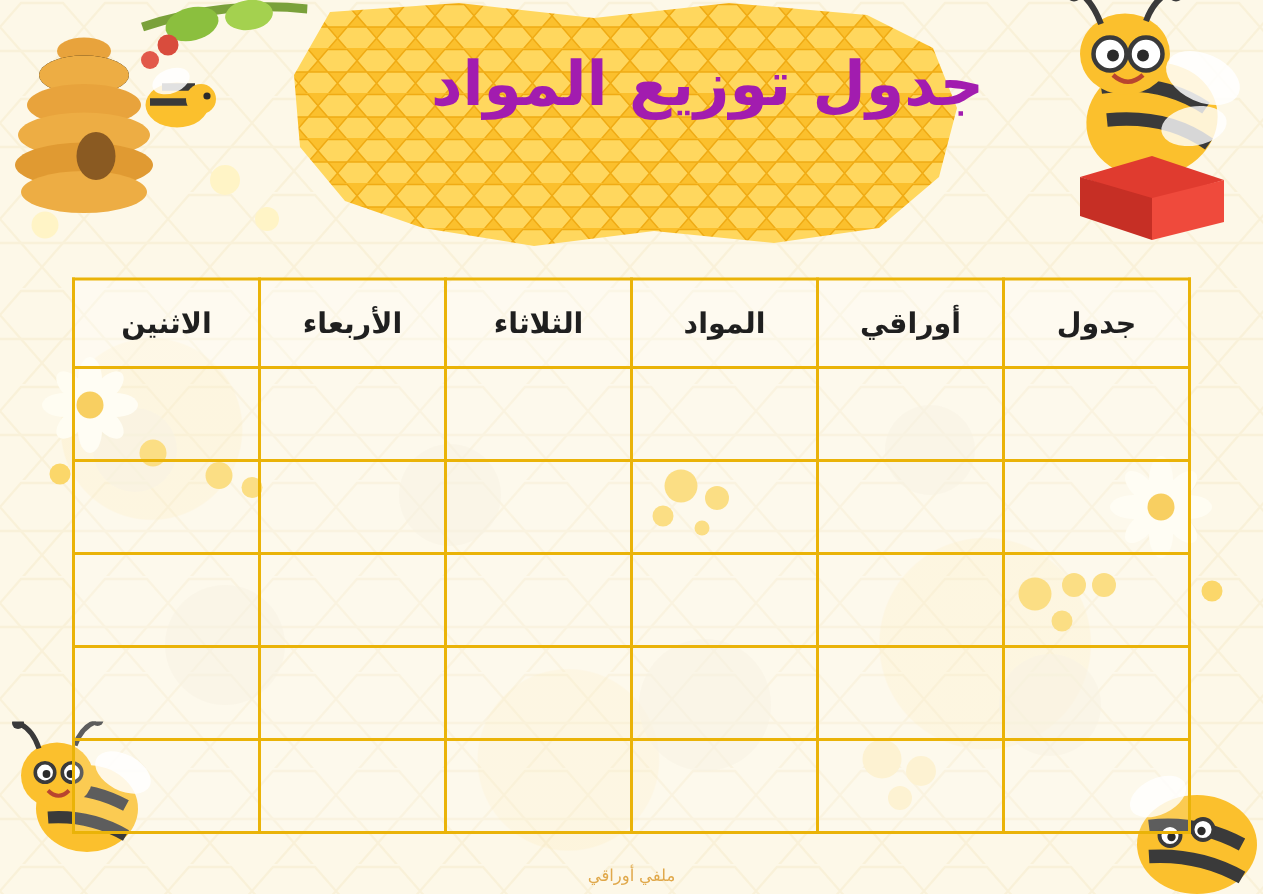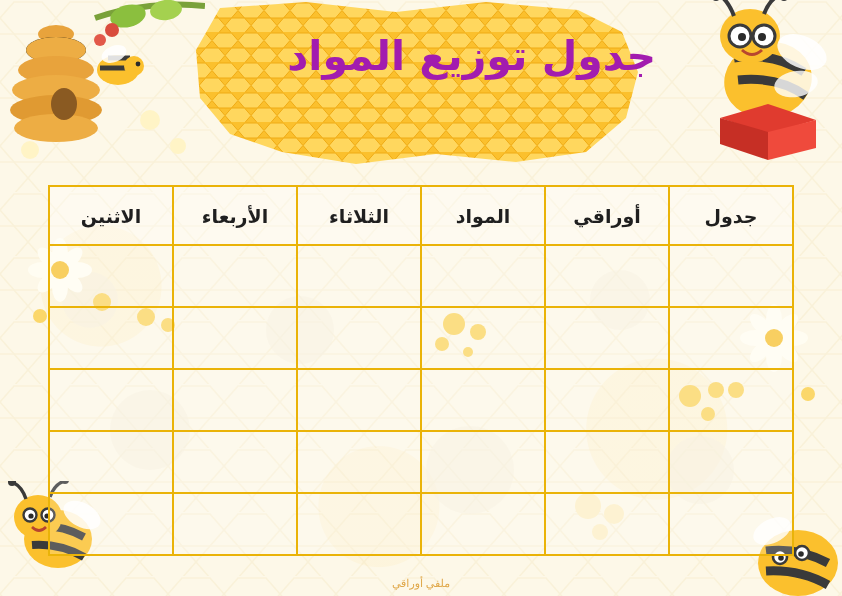--- a/index.html
+++ b/index.html
@@ -64,21 +64,21 @@
   }
   tbody td{
     background:rgba(255,255,255,.18);
   }
 
   
   .footer-mark{
     position:absolute;left:50%;transform:translateX(-50%);
     bottom:6px;
     font-size:11px;color:#e0a84a;letter-spacing:1px;
-    font-family:Liberation Serif, serif;
+    font-family:Liberation Sans, sans-serif;
     text-align:right;
   }
 </style>
 </head>
 <body>
 
 <div class="bg-comb"></div>
 
 <svg class="comb-pattern" viewBox="0 0 842 596" preserveAspectRatio="none">
   <defs>

